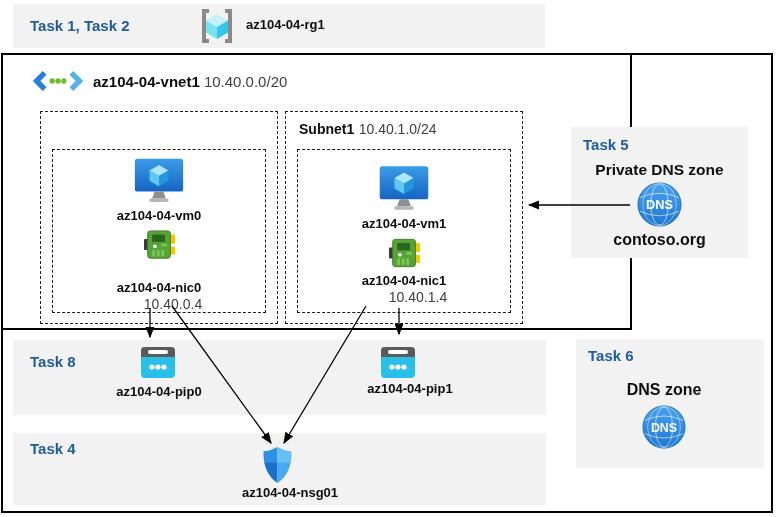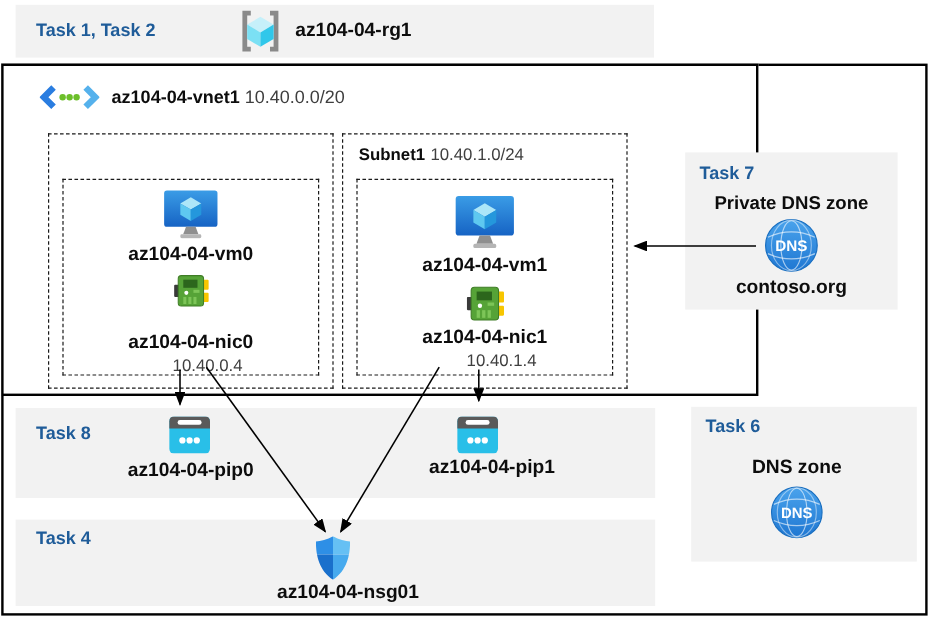--- a/index.html
+++ b/index.html
@@ -4,21 +4,21 @@
 <style>
   html,body{margin:0;padding:0;background:#fff;}
   .canvas{position:relative;width:776px;height:517px;background:#fff;
           font-family:"Liberation Sans",sans-serif;color:#111;overflow:hidden;}
   .abs{position:absolute;box-sizing:border-box;}
   .frame{border:2px solid #000;background:transparent;}
   .whitebox{border:2px solid #000;background:#fff;}
   .band{background:#f2f2f2;}
   .dashed{border:1px dashed #1a1a1a;}
   .task-label{color:#1f5c99;font-weight:bold;font-size:15px;}
-  .res-label{font-weight:bold;font-size:16px;color:#0d0d0d;white-space:nowrap;}
+  .res-label{font-weight:bold;font-size:13px;color:#0d0d0d;white-space:nowrap;}
   .sub-label b{font-size:14px;color:#0d0d0d;}
   .sub-label span{font-size:14px;color:#3f3f3f;}
   .cidr{font-weight:normal;color:#3f3f3f;}
   .ip{font-size:14px;color:#3f3f3f;margin-top:1px;margin-left:28px;}
   .vnet-header{display:flex;align-items:center;gap:10px;}
   .vnet-header .res-label{font-size:15px;}
   .col{display:flex;flex-direction:column;align-items:center;}
   .center-text{text-align:center;}
   svg{display:block;}
   .overlay{position:absolute;left:0;top:0;z-index:20;pointer-events:none;}
@@ -159,21 +159,21 @@
         <rect x="0" y="0" width="16" height="17" fill="#2e8fe6"></rect>
         <rect x="16" y="0" width="16" height="17" fill="#66c0f4"></rect>
         <rect x="0" y="17" width="16" height="23" fill="#1a70cc"></rect>
         <rect x="16" y="17" width="16" height="23" fill="#47aaee"></rect>
       </g>
     </svg>
     <div class="abs res-label center-text" style="left:204px;top:52px;width:146px;">az104-04-nsg01</div>
   </div>
 
   <div class="abs band" style="left:571px;top:127px;width:177px;height:131px;">
-    <div class="abs task-label" style="left:12px;top:9px;">Task 7</div>
+    <div class="abs task-label" style="left:12px;top:9px;">Task 5</div>
     <div class="abs res-label center-text" style="left:0;top:34px;width:177px;font-size:15.5px;">Private DNS zone</div>
     <div class="abs dnswrap" style="left:0;top:55px;width:177px;">
       <svg width="45" height="45" viewBox="0 0 46 46">
         <defs>
             <linearGradient id="dnsg" x1="0" y1="0" x2="0" y2="1">
           <stop offset="0" stop-color="#4aa3ec"></stop>
               <stop offset="1" stop-color="#1f77d2"></stop>
             </linearGradient>
           </defs>
         <circle cx="23" cy="23" r="22" fill="url(#dnsg)" stroke="#1a6fc0"></circle>

